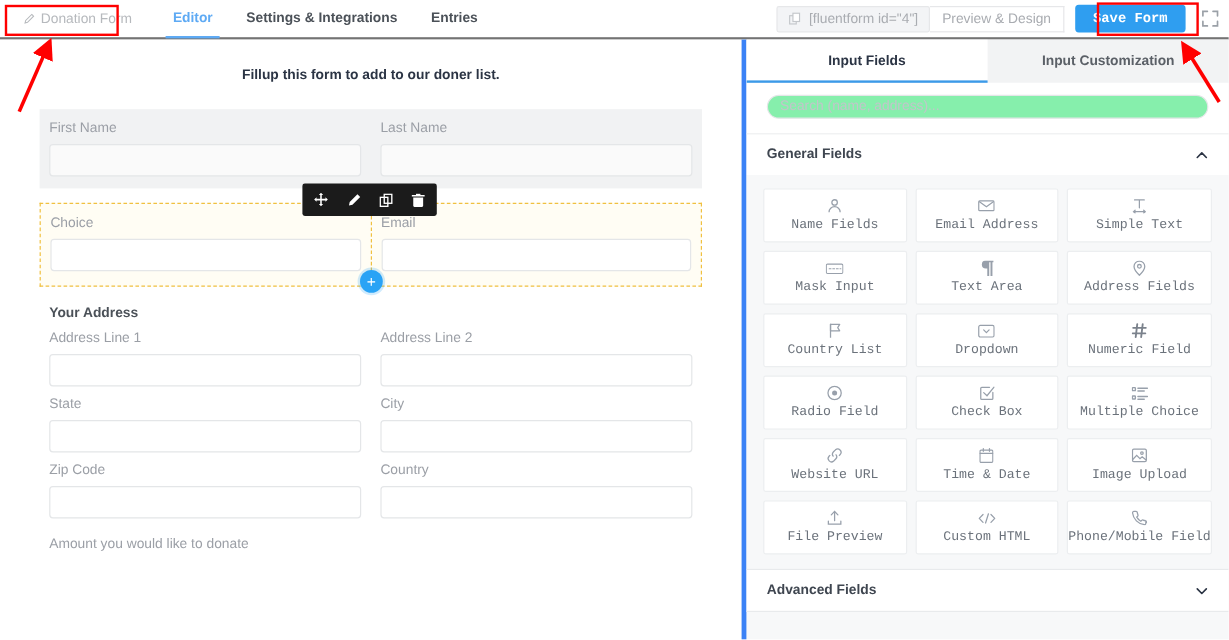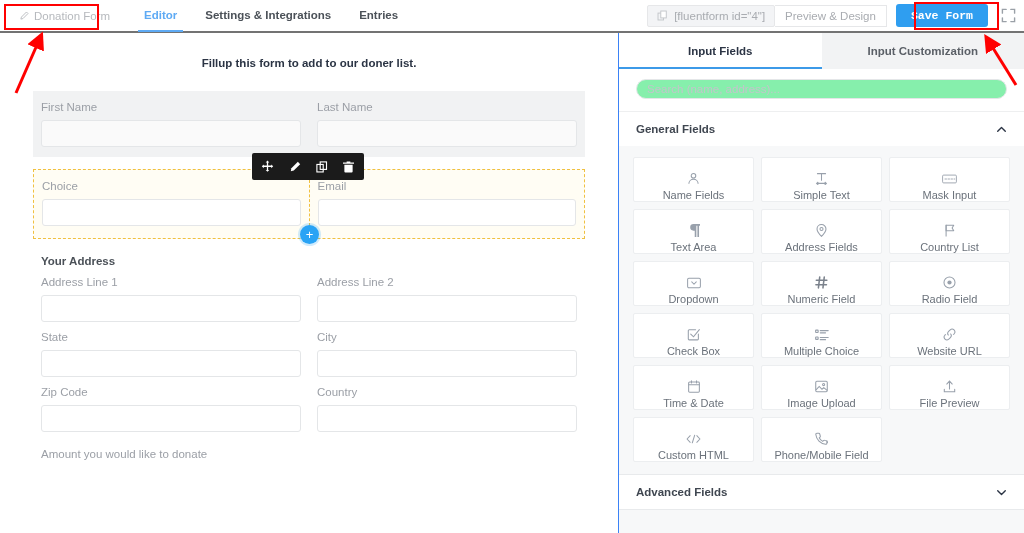--- a/index.html
+++ b/index.html
@@ -122,21 +122,21 @@
     background: #29a3f5; color: #fff; z-index: 29;
     display: flex; align-items: center; justify-content: center;
     font-size: 13px; line-height: 1; cursor: pointer;
     box-shadow: 0 0 0 2px rgba(41,163,245,0.22);
   }
 
   
   .panel {
     position: absolute; top: 33px; left: 618px;
     width: 406px; height: 500px;
-    background: #f7f8f9; border-left: 1px solid #3b82f6;
+    background: #f7f8f9; border-left: 4px solid #3b82f6;
     overflow: hidden;
   }
   .ptabs { display: flex; height: 36px; background: #f2f3f4; }
   .ptab {
     flex: 1; display: flex; align-items: center; justify-content: center;
     font-size: 11.5px; font-weight: bold; color: #5b6067;
     cursor: pointer; position: relative;
   }
   .ptab.active { background: #ffffff; color: #2b3444; }
   .ptab.active::after {
@@ -160,21 +160,21 @@
   .acc-title { font-size: 11.5px; font-weight: bold; color: #3f4650; }
   .chev { width: 11px; height: 11px; display: block; }
 
   .grid {
     display: grid; grid-template-columns: repeat(3, 1fr);
     gap: 7px; padding: 11px 14px 12px 14px; background: #f7f8f9;
   }
   .gcell {
     background: #ffffff; border: 1px solid #eceef0; border-radius: 2px;
     height: 45px; display: flex; flex-direction: column;
-    align-items: center; justify-content: flex-end; gap: 4px; cursor: pointer;
+    align-items: center; justify-content: center; gap: 4px; cursor: pointer; font-family: Liberation Mono, monospace;
   }
   .gcell .gi { height: 13px; display: flex; align-items: center; justify-content: center; color: #98a0ab; }
   .gcell .gi svg { display: block; }
   .gcell .gl { font-size: 11px; color: #6b727b; white-space: nowrap; }
 
   .acc-head.bottom { border-top: 1px solid #e8eaec; border-bottom: 1px solid #e8eaec; }
 
   
   .ann { position: absolute; pointer-events: none; z-index: 50; }
   .ann-box-left { left: 4px; top: 4px; width: 95px; height: 26px; border: 2.5px solid #ff0000; }
@@ -344,20 +344,29 @@
       <div class="gcell">
         <span class="gi">
           <svg width="13" height="13" viewBox="0 0 16 16" fill="none" stroke="#98a0ab" stroke-width="1.3">
             <circle cx="8" cy="4.6" r="2.8"></circle>
               <path d="M2.3 14.5a5.7 5.7 0 0 1 11.4 0"></path>
           </svg>
         </span>
         <span class="gl">Name Fields</span>
       </div>
 
+      <div class="gcell">
+        <span class="gi">
+          <svg width="14" height="11" viewBox="0 0 18 13" fill="none" stroke="#98a0ab" stroke-width="1.3">
+            <rect x="0.8" y="1.3" width="16.4" height="10.4" rx="1"></rect>
+              <path d="M1.2 1.8L9 7.4l7.8-5.6"></path>
+          </svg>
+        </span>
+        <span class="gl">Email Address</span>
+      </div>
 
       <div class="gcell">
         <span class="gi">
           <svg width="13" height="13" viewBox="0 0 16 16" fill="none" stroke="#98a0ab" stroke-width="1.3" stroke-linecap="round">
             <path d="M3 2h10M8 2v8"></path>
               <path d="M2 14h12M3.6 12.6L2 14l1.6 1.4M12.4 12.6L14 14l-1.6 1.4"></path>
           </svg>
         </span>
         <span class="gl">Simple Text</span>
       </div>

